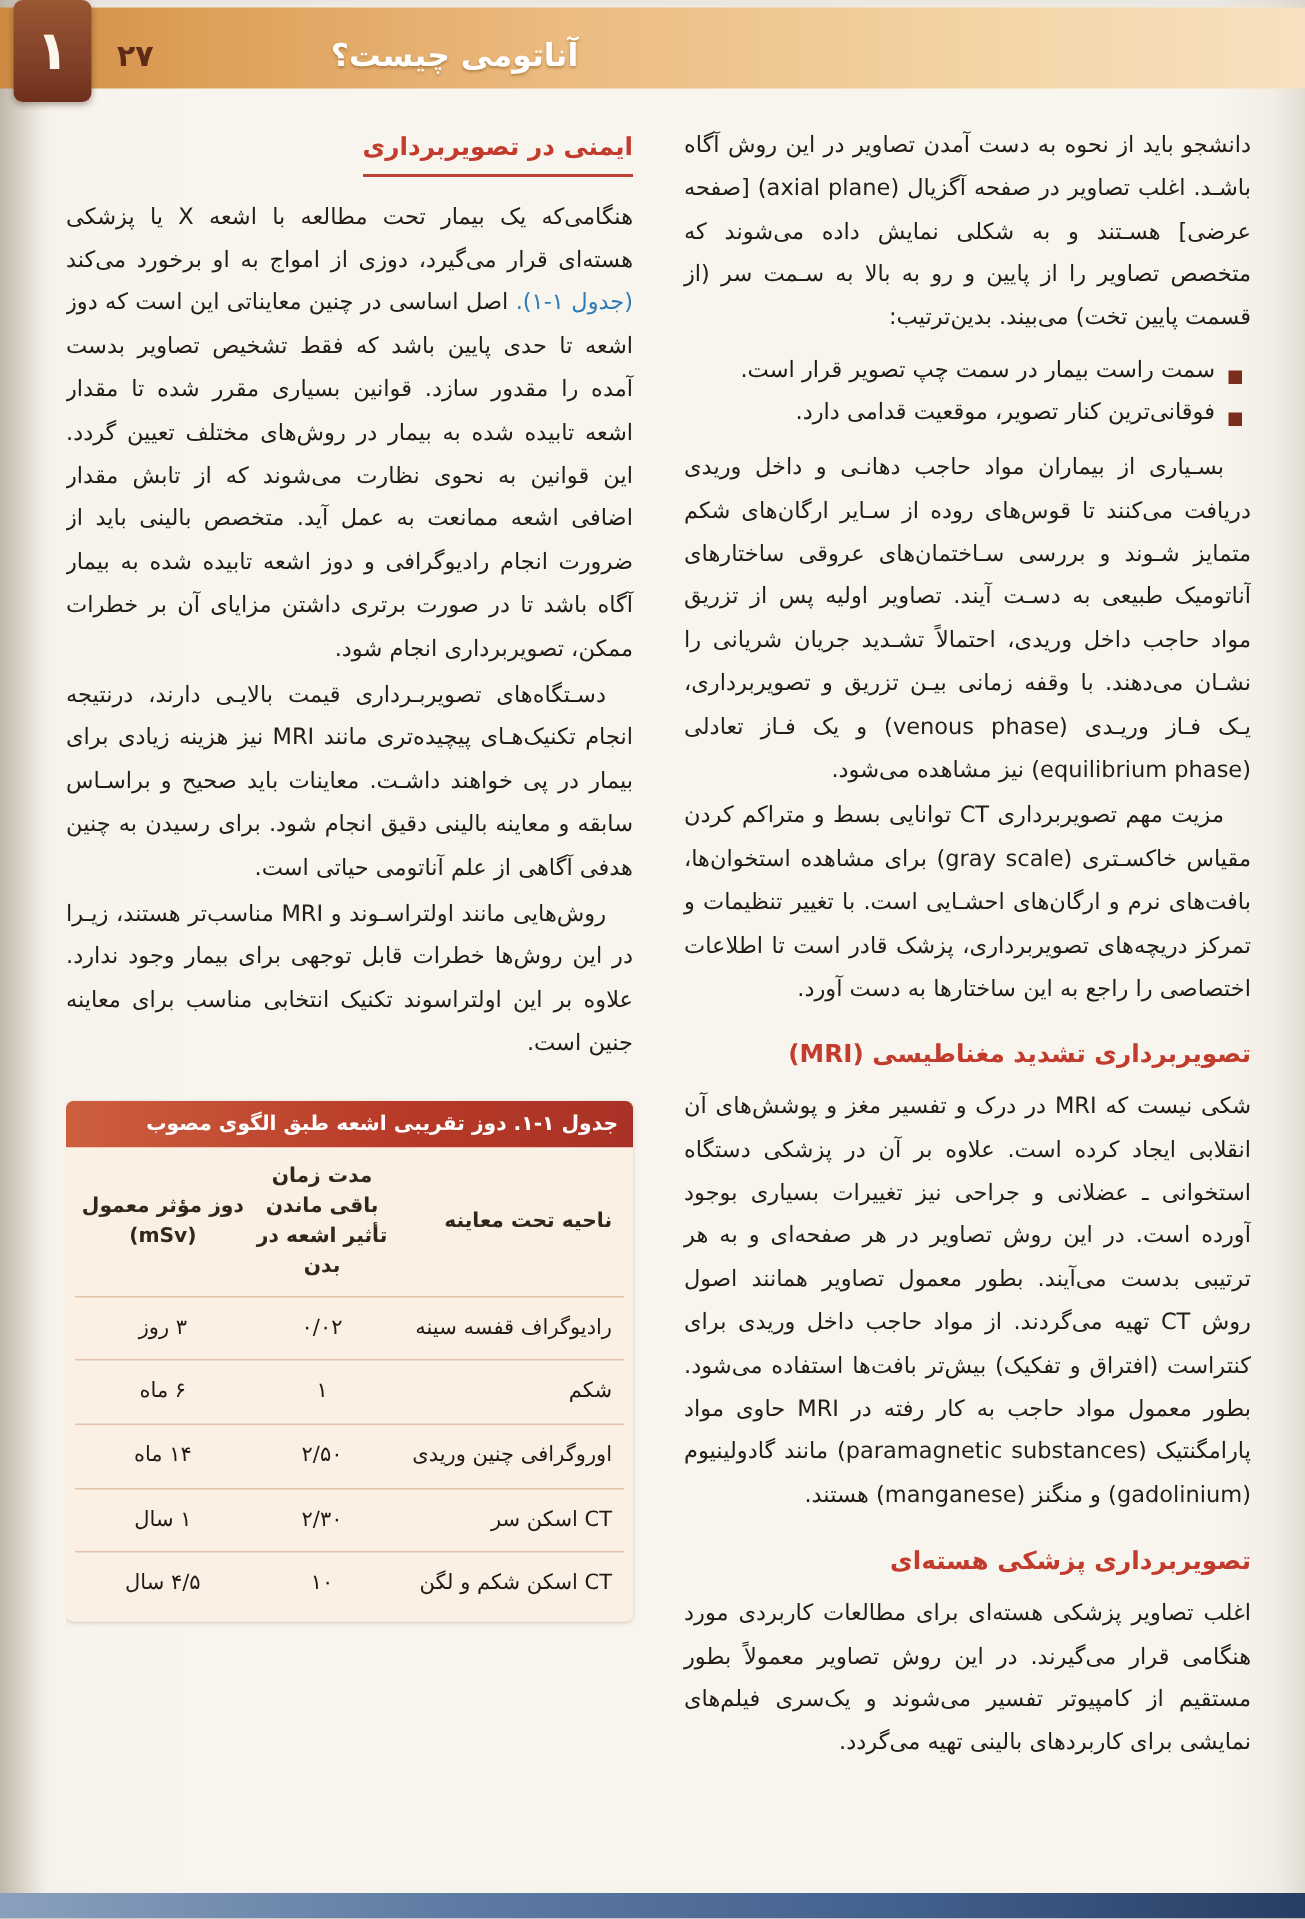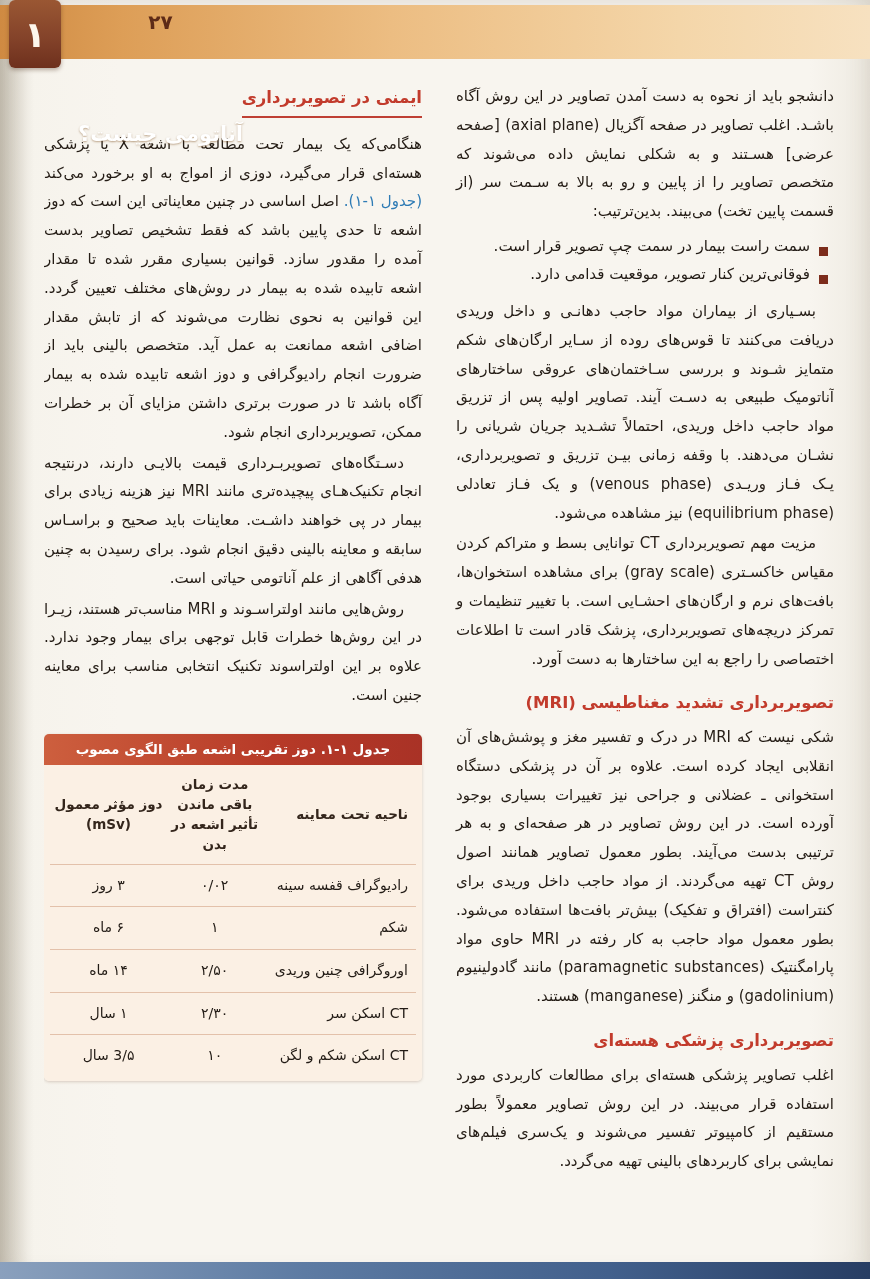--- a/index.html
+++ b/index.html
@@ -18,21 +18,21 @@
   }
   .chapter-tab {
     position:absolute; left:9px; top:0; width:52px; height:68px;
     background:linear-gradient(180deg,#9a5733 0%,#84432a 55%,#6e301d 100%);
     border-radius:6px; display:flex; align-items:center; justify-content:center;
     color:#fdf6ec; font-size:36px; font-weight:bold; z-index:3;
     box-shadow:0 2px 4px rgba(60,30,10,.35);
   }
   .header-content {
     position:absolute; left:78px; top:5px; height:54px; display:flex;
-    flex-direction:column; align-items:center; gap:88px; direction:ltr; z-index:2;
+    flex-direction:row; align-items:center; gap:118px; direction:ltr; z-index:2;
   }
   .page-number { color:#5e2b17; font-size:20px; font-weight:bold; }
   .page-title  { color:#ffffff; font-size:21px; font-weight:bold; text-shadow:0 1px 2px rgba(120,70,20,.45); }
   
   .content {
     position:absolute; top:82px; right:36px; left:44px; bottom:26px;
     display:flex; direction:rtl; gap:34px; overflow:hidden;
   }
   .col { flex:1 1 0; min-width:0; }
   .para {
@@ -54,21 +54,21 @@
   .bullet-list { margin:6px 0 8px 0; padding-right:6px; }
   .bullet-item { display:flex; direction:rtl; align-items:center; font-size:15px; line-height:1.9; }
   .bullet-square {
     flex:0 0 auto; width:9px; height:9px; background:#7c2c1b; margin-top:10px; margin-left:9px;
   }
   
   .dose-table { margin-top:24px; width:100%; border-radius:5px; overflow:hidden;
     box-shadow:0 1px 3px rgba(120,80,50,.25); }
   .table-caption {
     background:linear-gradient(90deg,#cd5f3e 0%,#b73a28 60%,#a93226 100%);
-    color:#fff; font-size:13.5px; font-weight:bold; padding:7px 10px 8px; text-align:center;
+    color:#fff; font-size:13.5px; font-weight:bold; padding:7px 10px 8px; text-align:right;
   }
   .table-body { background:#fbf0e4; padding:0 6px 4px; }
   .t-row {
     display:grid; direction:rtl;
     grid-template-columns:42% 26% 32%;
     border-bottom:1px solid #e3c1aa;
     align-items:center;
   }
   .t-row:last-child { border-bottom:none; }
   .t-head .cell { font-weight:bold; font-size:13.5px; color:#34261c; line-height:1.5; padding:9px 4px; }
@@ -116,21 +116,21 @@
         </div>
       </div>
 
       <p class="para indent">بسـیاری از بیماران مواد حاجب دهانـی و داخل وریدی دریافت می‌کنند تا قوس‌های روده از سـایر ارگان‌های شکم متمایز شـوند و بررسی سـاختمان‌های عروقی ساختارهای آناتومیک طبیعی به دسـت آیند. تصاویر اولیه پس از تزریق مواد حاجب داخل وریدی، احتمالاً تشـدید جریان شریانی را نشـان می‌دهند. با وقفه زمانی بیـن تزریق و تصویربرداری، یـک فـاز وریـدی (venous phase) و یک فـاز تعادلی (equilibrium phase) نیز مشاهده می‌شود.</p>
       <p class="para indent">مزیت مهم تصویربرداری CT توانایی بسط و متراکم کردن مقیاس خاکسـتری (gray scale) برای مشاهده استخوان‌ها، بافت‌های نرم و ارگان‌های احشـایی است. با تغییر تنظیمات و تمرکز دریچه‌های تصویربرداری، پزشک قادر است تا اطلاعات اختصاصی را راجع به این ساختارها به دست آورد.</p>
 
       <h3 class="section-heading">تصویربرداری تشدید مغناطیسی (MRI)</h3>
       <p class="para">شکی نیست که MRI در درک و تفسیر مغز و پوشش‌های آن انقلابی ایجاد کرده است. علاوه بر آن در پزشکی دستگاه استخوانی ـ عضلانی و جراحی نیز تغییرات بسیاری بوجود آورده است. در این روش تصاویر در هر صفحه‌ای و به هر ترتیبی بدست می‌آیند. بطور معمول تصاویر همانند اصول روش CT تهیه می‌گردند. از مواد حاجب داخل وریدی برای کنتراست (افتراق و تفکیک) بیش‌تر بافت‌ها استفاده می‌شود. بطور معمول مواد حاجب به کار رفته در MRI حاوی مواد پارامگنتیک (paramagnetic substances) مانند گادولینیوم (gadolinium) و منگنز (manganese) هستند.</p>
 
       <h3 class="section-heading">تصویربرداری پزشکی هسته‌ای</h3>
-      <p class="para">اغلب تصاویر پزشکی هسته‌ای برای مطالعات کاربردی مورد استفاده قرار می‌بیند. در این روش تصاویر معمولاً بطور مستقیم از کامپیوتر تفسیر می‌شوند و یک‌سری فیلم‌های نمایشی برای کاربردهای بالینی تهیه می‌گردد.</p>
+      <p class="para">اغلب تصاویر پزشکی هسته‌ای برای مطالعات کاربردی مورد هنگامی قرار می‌گیرند. در این روش تصاویر معمولاً بطور مستقیم از کامپیوتر تفسیر می‌شوند و یک‌سری فیلم‌های نمایشی برای کاربردهای بالینی تهیه می‌گردد.</p>
     </div>
 
     <div class="col">
       <div>
         <h3 class="section-heading underlined">ایمنی در تصویربرداری</h3>
       </div>
       <p class="para"><span>هنگامی‌که یک بیمار تحت مطالعه با اشعه X یا پزشکی هسته‌ای قرار می‌گیرد، دوزی از امواج به او برخورد می‌کند </span><span class="ref">(جدول ۱-۱).</span><span> اصل اساسی در چنین معایناتی این است که دوز اشعه تا حدی پایین باشد که فقط تشخیص تصاویر بدست آمده را مقدور سازد. قوانین بسیاری مقرر شده تا مقدار اشعه تابیده شده به بیمار در روش‌های مختلف تعیین گردد. این قوانین به نحوی نظارت می‌شوند که از تابش مقدار اضافی اشعه ممانعت به عمل آید. متخصص بالینی باید از ضرورت انجام رادیوگرافی و دوز اشعه تابیده شده به بیمار آگاه باشد تا در صورت برتری داشتن مزایای آن بر خطرات ممکن، تصویربرداری انجام شود.</span></p>
       <p class="para indent">دسـتگاه‌های تصویربـرداری قیمت بالایـی دارند، درنتیجه انجام تکنیک‌هـای پیچیده‌تری مانند MRI نیز هزینه زیادی برای بیمار در پی خواهند داشـت. معاینات باید صحیح و براسـاس سابقه و معاینه بالینی دقیق انجام شود. برای رسیدن به چنین هدفی آگاهی از علم آناتومی حیاتی است.</p>
       <p class="para indent">روش‌هایی مانند اولتراسـوند و MRI مناسب‌تر هستند، زیـرا در این روش‌ها خطرات قابل توجهی برای بیمار وجود ندارد. علاوه بر این اولتراسوند تکنیک انتخابی مناسب برای معاینه جنین است.</p>
 
@@ -158,21 +158,21 @@
             <div class="cell center">۱۴ ماه</div>
           </div>
           <div class="t-row">
             <div class="cell region">CT اسکن سر</div>
             <div class="cell center">۲/۳۰</div>
             <div class="cell center">۱ سال</div>
           </div>
           <div class="t-row">
             <div class="cell region">CT اسکن شکم و لگن</div>
             <div class="cell center">۱۰</div>
-            <div class="cell center">3/۵ سال</div>
+            <div class="cell center">۴/۵ سال</div>
           </div>
         </div>
       </div>
     </div>
   </div>
 
   <div class="bottom-edge"></div>
 </div>
 
 </body></html>

